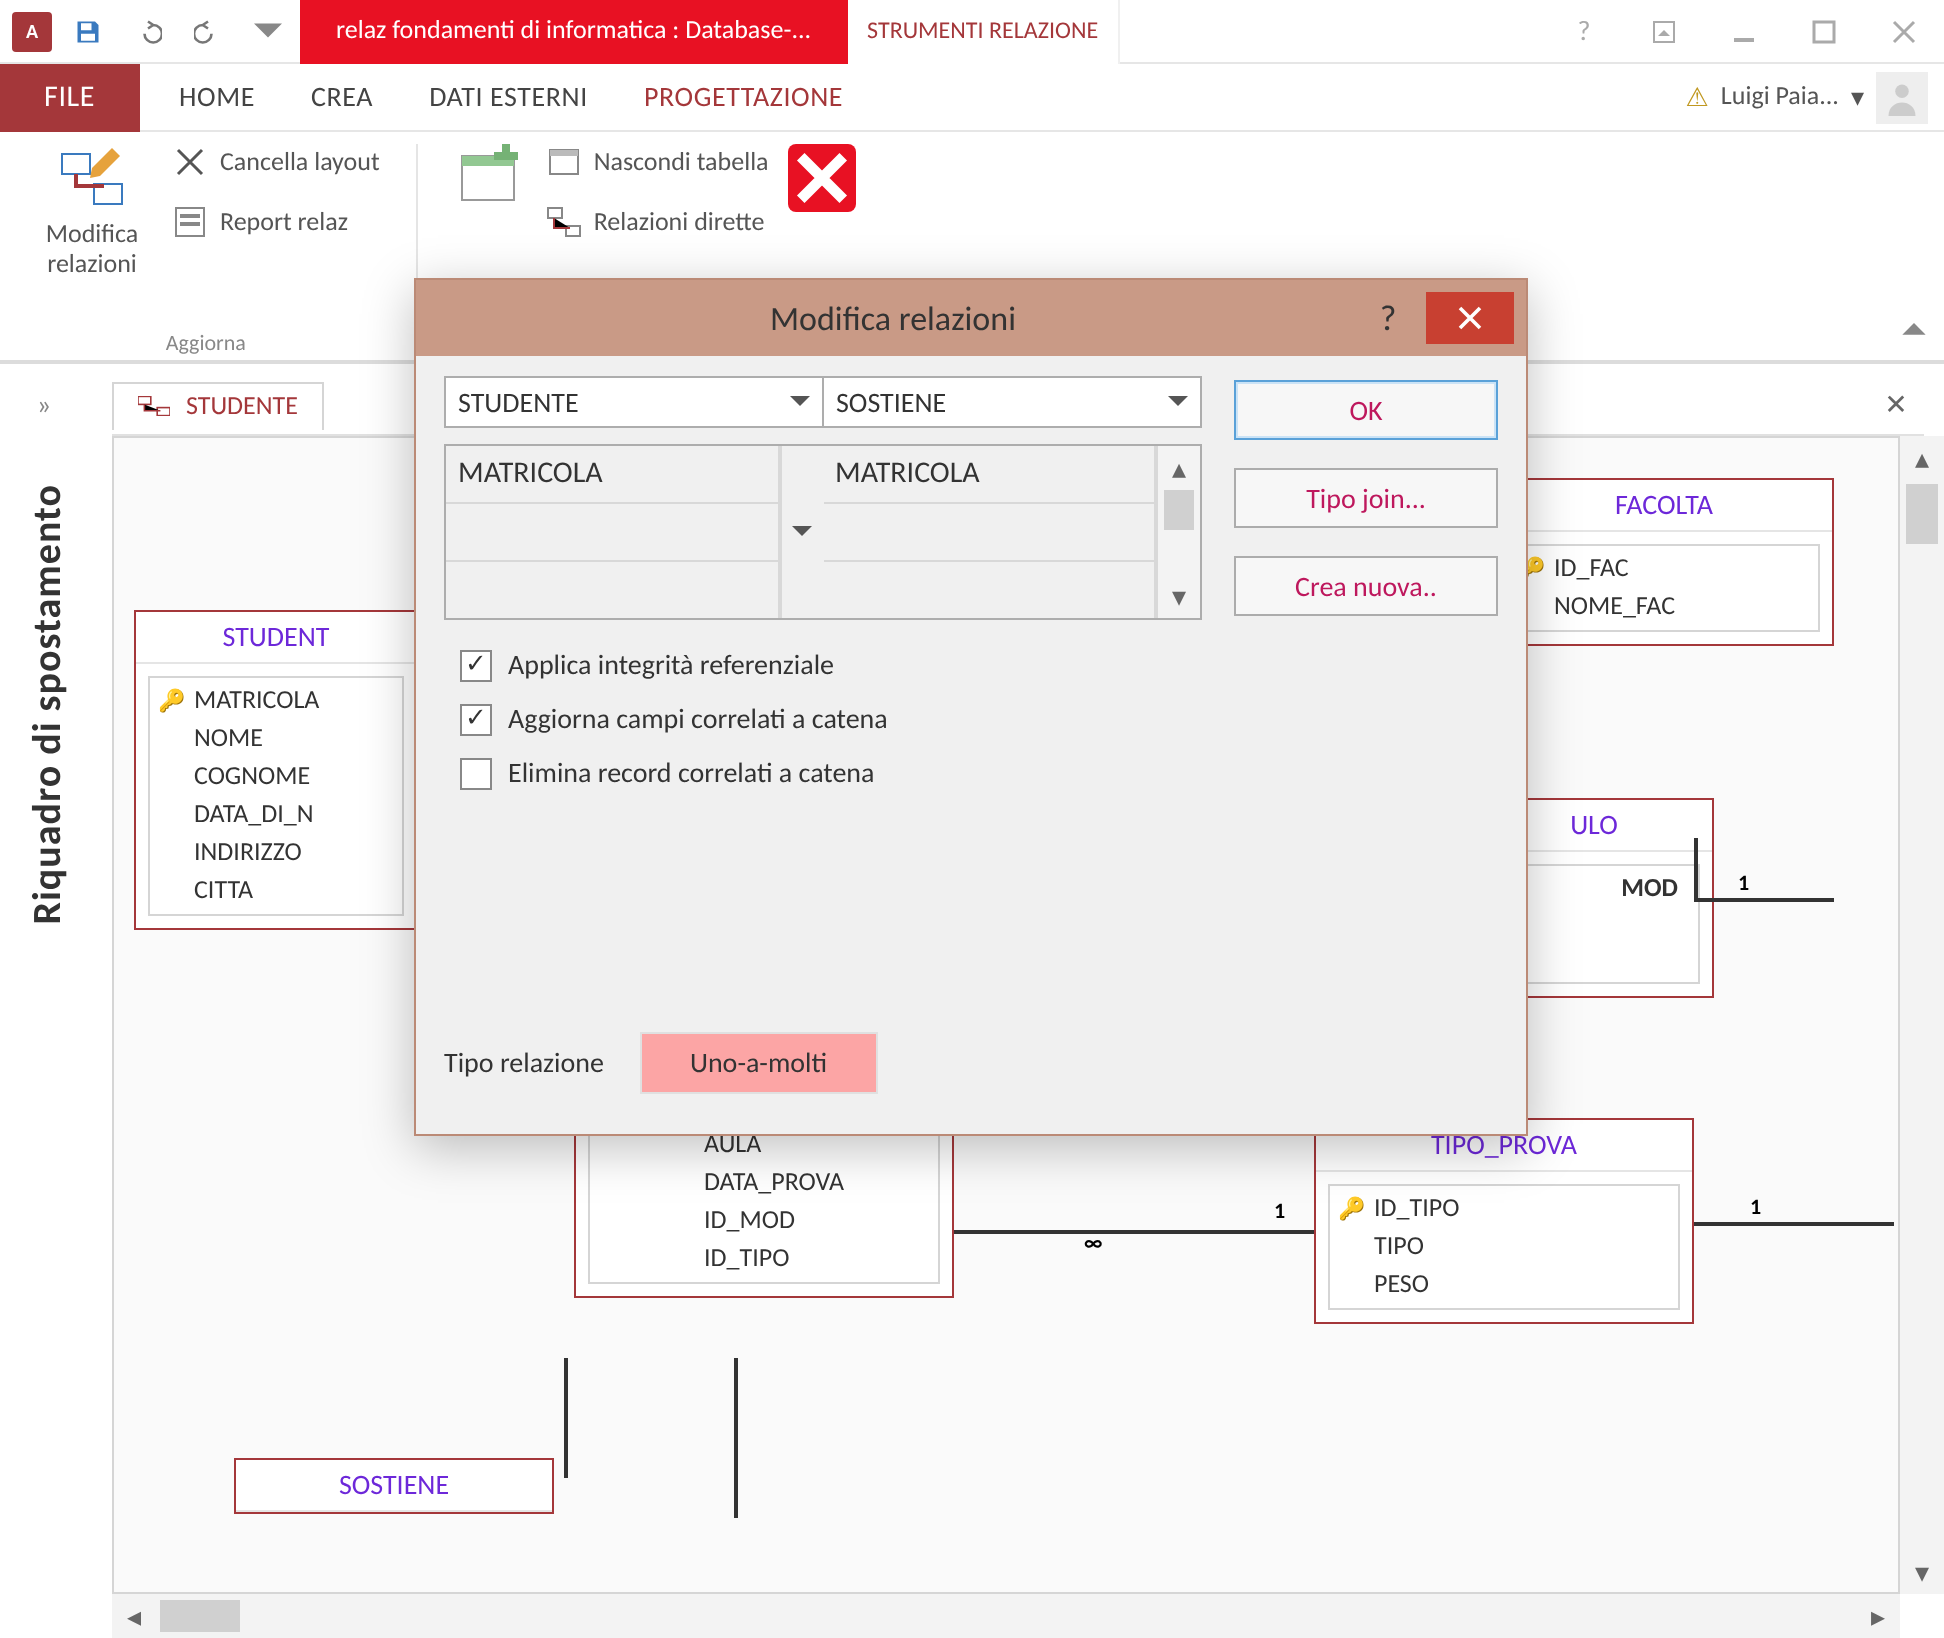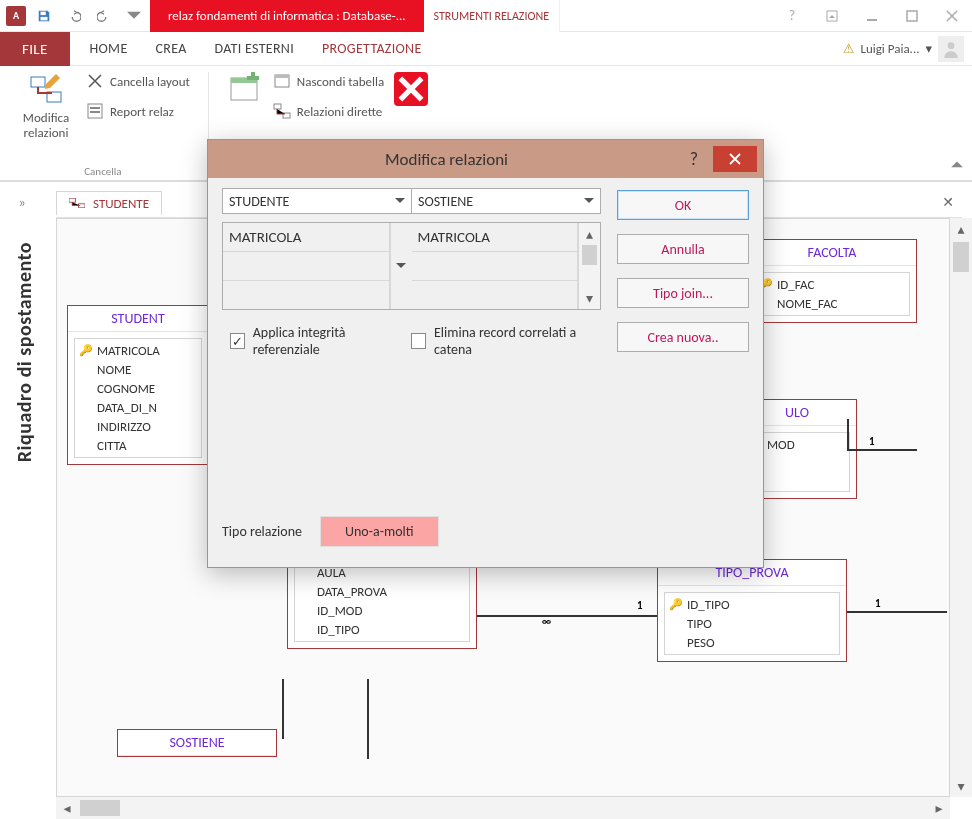--- a/index.html
+++ b/index.html
@@ -91,21 +91,21 @@
   .combos-row .combo { flex:1;}
   .combos-row .combo:first-child{border-right:none;}
   .field-grid { border:1px solid #adadad; height:88px; display:flex; position:relative; margin-bottom:14px;}
   .field-col { flex:1; border-right:1px solid #d8d8d8;}
   .field-col:last-child{border-right:none;}
   .field-cell { height:29px; border-bottom:1px solid #d8d8d8; display:flex; align-items:center; padding:0 6px; font-size:15px; color:#333;}
   .field-dd { width:22px; border-left:1px solid #d8d8d8; display:flex; align-items:center; justify-content:center;}
   .grid-vscroll { width:22px; background:#f3f3f3; border-left:1px solid #d8d8d8; display:flex; flex-direction:column;}
   .grid-vscroll .up,.grid-vscroll .down{height:22px; display:flex;align-items:center;justify-content:center;color:#666;cursor:pointer;}
   .grid-vscroll .thumb{height:20px;background:#d0d0d0;margin:0 3px;}
-  .checks { margin-left:8px; display:flex; flex-direction:row; gap:10px; margin-bottom:24px;}
+  .checks { margin-left:8px; display:flex; flex-direction:column; gap:10px; margin-bottom:24px;}
   .check { display:flex; align-items:center; gap:8px; font-size:14px; color:#333; cursor:pointer;}
   .checkbox { width:16px; height:16px; border:1px solid #888; background:#fff; display:flex; align-items:center; justify-content:center;}
   .checkbox.checked::after{content:"✓"; font-size:13px; color:#333; line-height:1;}
   .reltype-row { display:flex; align-items:center; gap:18px; margin-top:auto; margin-bottom:10px;}
   .reltype-label { font-size:14px; color:#333;}
   .reltype-val { border:1px solid #e0e0e0; padding:6px 24px; font-size:14px; color:#333; background:#fca5a5;}
 </style>
 </head>
 <body>
 
@@ -205,21 +205,21 @@
         <div class="ribbon-small">
           <svg viewBox="0 0 18 18">
               <rect x="2" y="2" width="14" height="14" fill="#fff" stroke="#888"></rect>
               <rect x="4" y="5" width="10" height="2" fill="#888"></rect>
               <rect x="4" y="9" width="10" height="2" fill="#888"></rect>
             </svg>
           <span>Report relaz</span>
         </div>
       </div>
     </div>
-    <div class="group-label">Cancella</div>
+    <div class="group-label">Aggiorna</div>
   </div>
 
   <div style="width:1px;background:#e5e5e5;"></div>
 
   <div class="ribbon-group">
     <div style="display:flex; gap:10px;">
       <div class="ribbon-big" style="opacity:0.85;">
         <svg viewBox="0 0 36 36">
             <rect x="4" y="6" width="26" height="22" fill="#fff" stroke="#888"></rect>
             <rect x="4" y="6" width="26" height="5" fill="#7fbf7f"></rect>
@@ -291,26 +291,26 @@
       <div class="tbl-head">FACOLTA</div>
       <div class="tbl-body">
         <div class="tbl-row"><span class="pk">🔑</span><span>ID_FAC</span></div>
         <div class="tbl-row">NOME_FAC</div>
       </div>
     </div>
 
     <div class="tbl" style="left:680px; top:180px; width:120px;">
       <div class="tbl-head">ULO</div>
       <div class="tbl-body" style="height:60px;">
-        <div class="tbl-row" style="text-align:left;">MOD</div>
+        <div class="tbl-row" style="text-align:right;font-weight:bold;">MOD</div>
       </div>
     </div>
 
     <div class="tbl" style="left:230px; top:322px; width:190px; border-top:none;">
-      <div class="tbl-body" style="margin-top:0;">
+      <div class="tbl-body" style="margin-top:0;padding-left:35px;">
         <div class="tbl-row"><span class="pk">🔑</span><span>ID_PROVA</span></div>
         <div class="tbl-row">AULA</div>
         <div class="tbl-row">DATA_PROVA</div>
         <div class="tbl-row">ID_MOD</div>
         <div class="tbl-row">ID_TIPO</div>
       </div>
     </div>
 
     <div class="tbl" style="left:600px; top:340px; width:190px;">
       <div class="tbl-head">TIPO_PROVA</div>
@@ -411,31 +411,34 @@
           <div class="down">▾</div>
         </div>
       </div>
 
       <div class="checks">
         <div class="check">
           <div class="checkbox checked"></div>
           <span>Applica integrità referenziale</span>
         </div>
         <div class="check">
+          <div class="checkbox checked"></div>
+          <span>Aggiorna campi correlati a catena</span>
+        </div>
+        <div class="check">
           <div class="checkbox"></div>
           <span>Elimina record correlati a catena</span>
         </div>
       </div>
 
       <div class="reltype-row">
         <div class="reltype-label">Tipo relazione</div>
         <div class="reltype-val">Uno-a-molti</div>
       </div>
     </div>
 
     <div class="dlg-right">
       <div class="dlg-btn default">OK</div>
-      <div class="dlg-btn">Annulla</div>
       <div class="dlg-btn">Tipo join...</div>
       <div class="dlg-btn">Crea nuova..</div>
     </div>
   </div>
 </div>
 
 </body></html>

